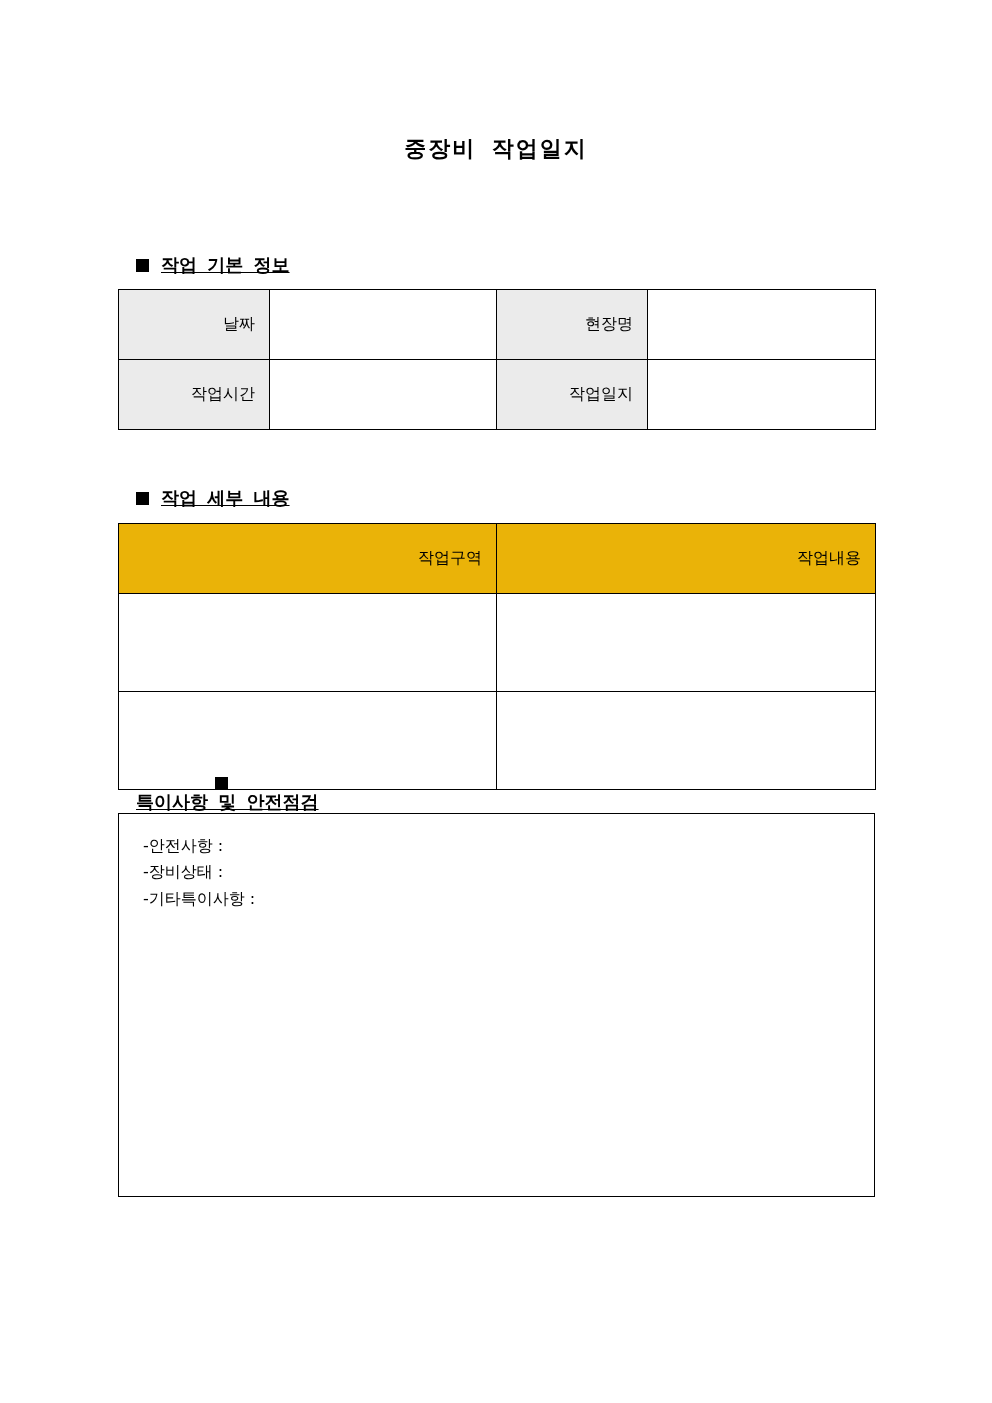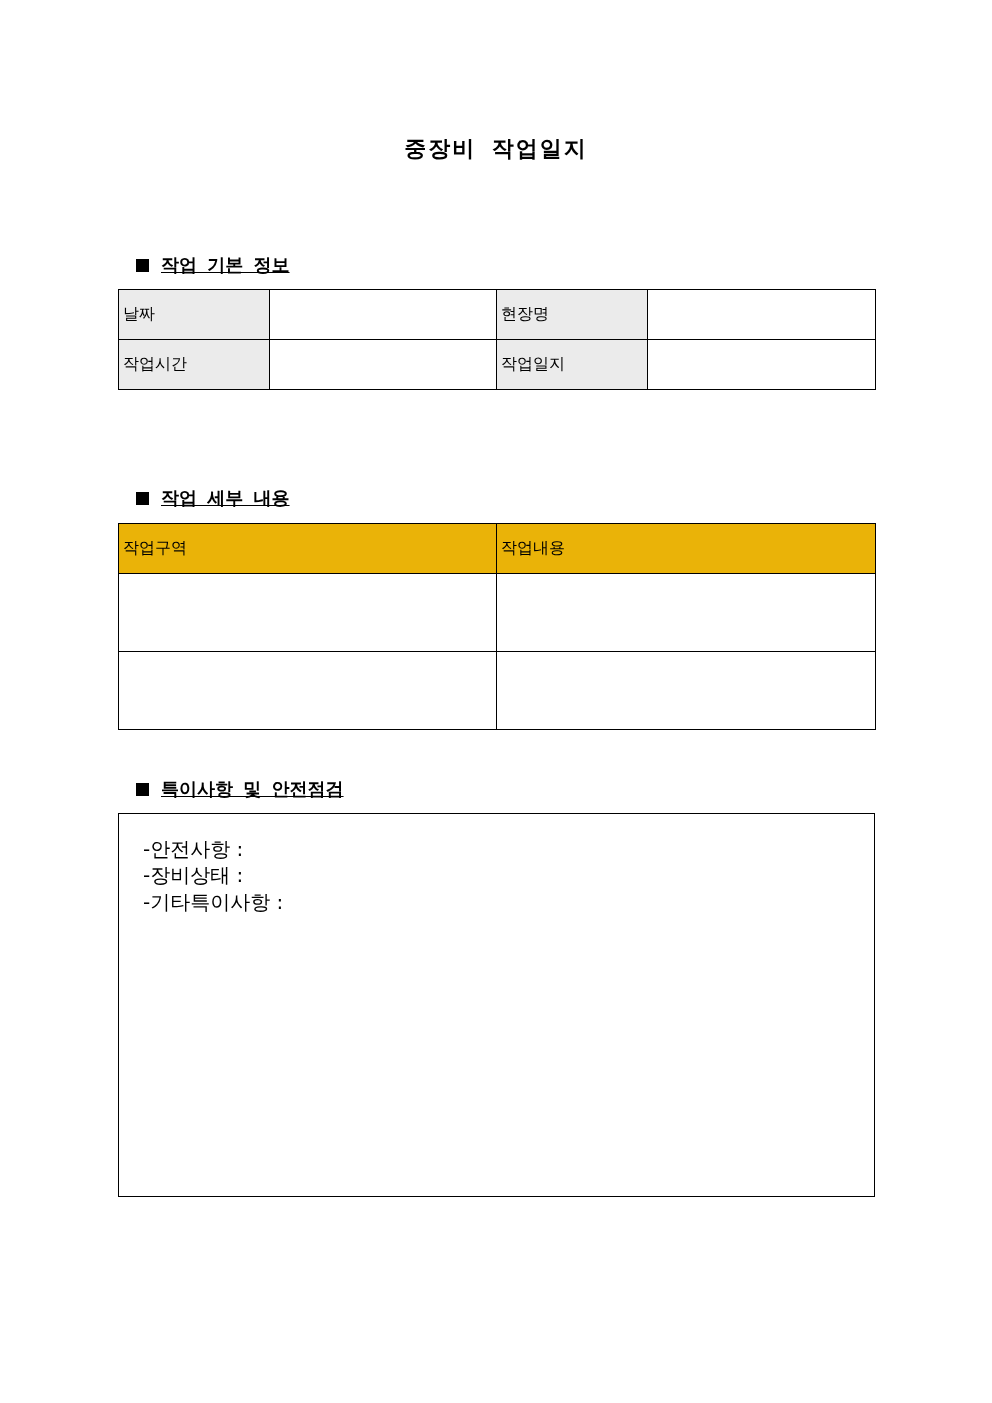--- a/index.html
+++ b/index.html
@@ -1,27 +1,27 @@
 <!DOCTYPE html>
 <html><head>
 <meta charset="utf-8">
 <style>
   html, body { margin: 0; padding: 0; background: #ffffff; }
   body { width: 992px; height: 1403px; position: relative; font-family: "DejaVu Sans", "Liberation Sans", sans-serif; color: #000; }
   .title { position: absolute; left: 0; top: 134px; width: 992px; text-align: center; font-size: 22px; font-weight: bold; letter-spacing: 2px; word-spacing: 6px; }
   .section-heading { position: absolute; left: 136px; font-size: 18px; font-weight: bold; display: flex; align-items: center; word-spacing: 4px; text-decoration: underline; }
   .section-heading .square { display: inline-block; width: 13px; height: 13px; background: #000; margin-right: 12px; }
   table { position: absolute; left: 118px; width: 757px; border-collapse: collapse; table-layout: fixed; }
-  td { border: 1.5px solid #000; font-size: 16px; text-align: left; vertical-align: middle; padding: 4px; }
+  td { border: 1.5px solid #000; font-size: 16px; text-align: right; vertical-align: middle; padding: 14px; }
   td.label { background: #ebebeb; }
   #info-table td { height: 41px; }
   #detail-table td.head { height: 41px; background: #eab308; }
   #detail-table td.body { height: 69px; }
   .notes-box { position: absolute; left: 118px; top: 813px; width: 755px; height: 382px; border: 1.5px solid #000; }
-  .notes-box .line { position: absolute; left: 24px; font-size: 20px; }
+  .notes-box .line { position: absolute; left: 24px; font-size: 16px; }
 </style>
 </head>
 <body>
 
 <div class="title">중장비 작업일지</div>
 
 <div class="section-heading" style="top:253px;">
   <span class="square"></span>
   <span>작업 기본 정보</span>
 </div>
@@ -68,21 +68,21 @@
     <td class="body"></td>
     <td class="body"></td>
   </tr>
   <tr>
     <td class="body"></td>
     <td class="body"></td>
   </tr>
 </tbody>
   </table>
 
-<div class="section-heading" style="top:777px;">
+<div class="section-heading" style="top:777px;flex-direction:column;">
   <span class="square"></span>
   <span>특이사항 및 안전점검</span>
 </div>
 
 <div class="notes-box">
   <div class="line" style="top:22px;">-안전사항 :</div>
   <div class="line" style="top:48px;text-align:right;">-장비상태 :</div>
   <div class="line" style="top:75px;">-기타특이사항 :</div>
 </div>
 

